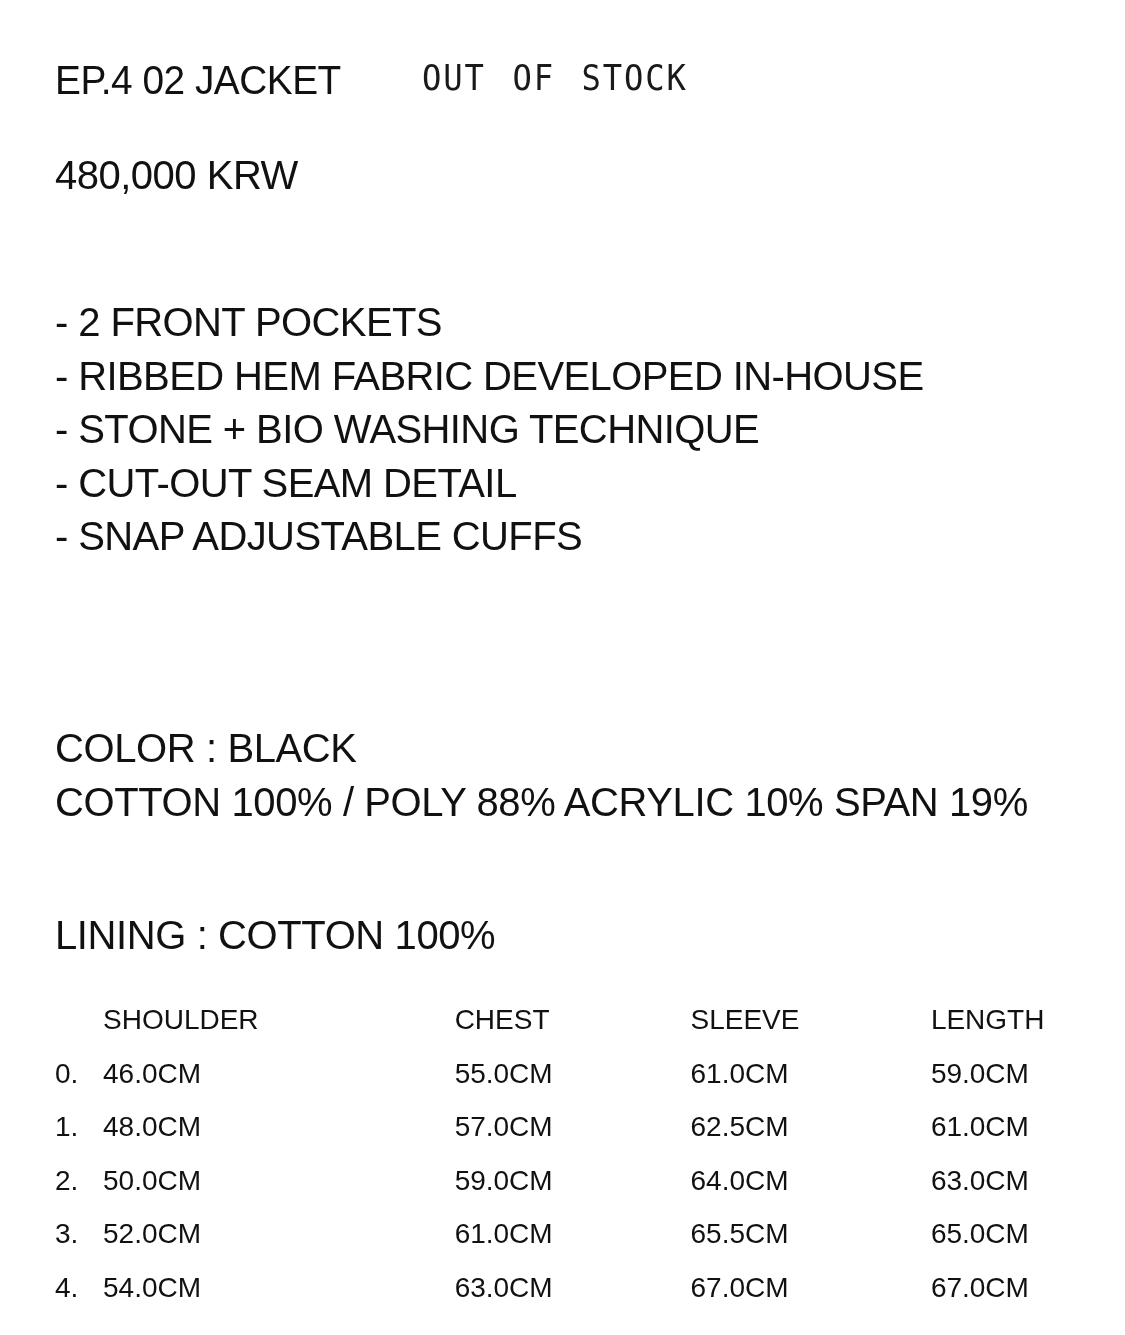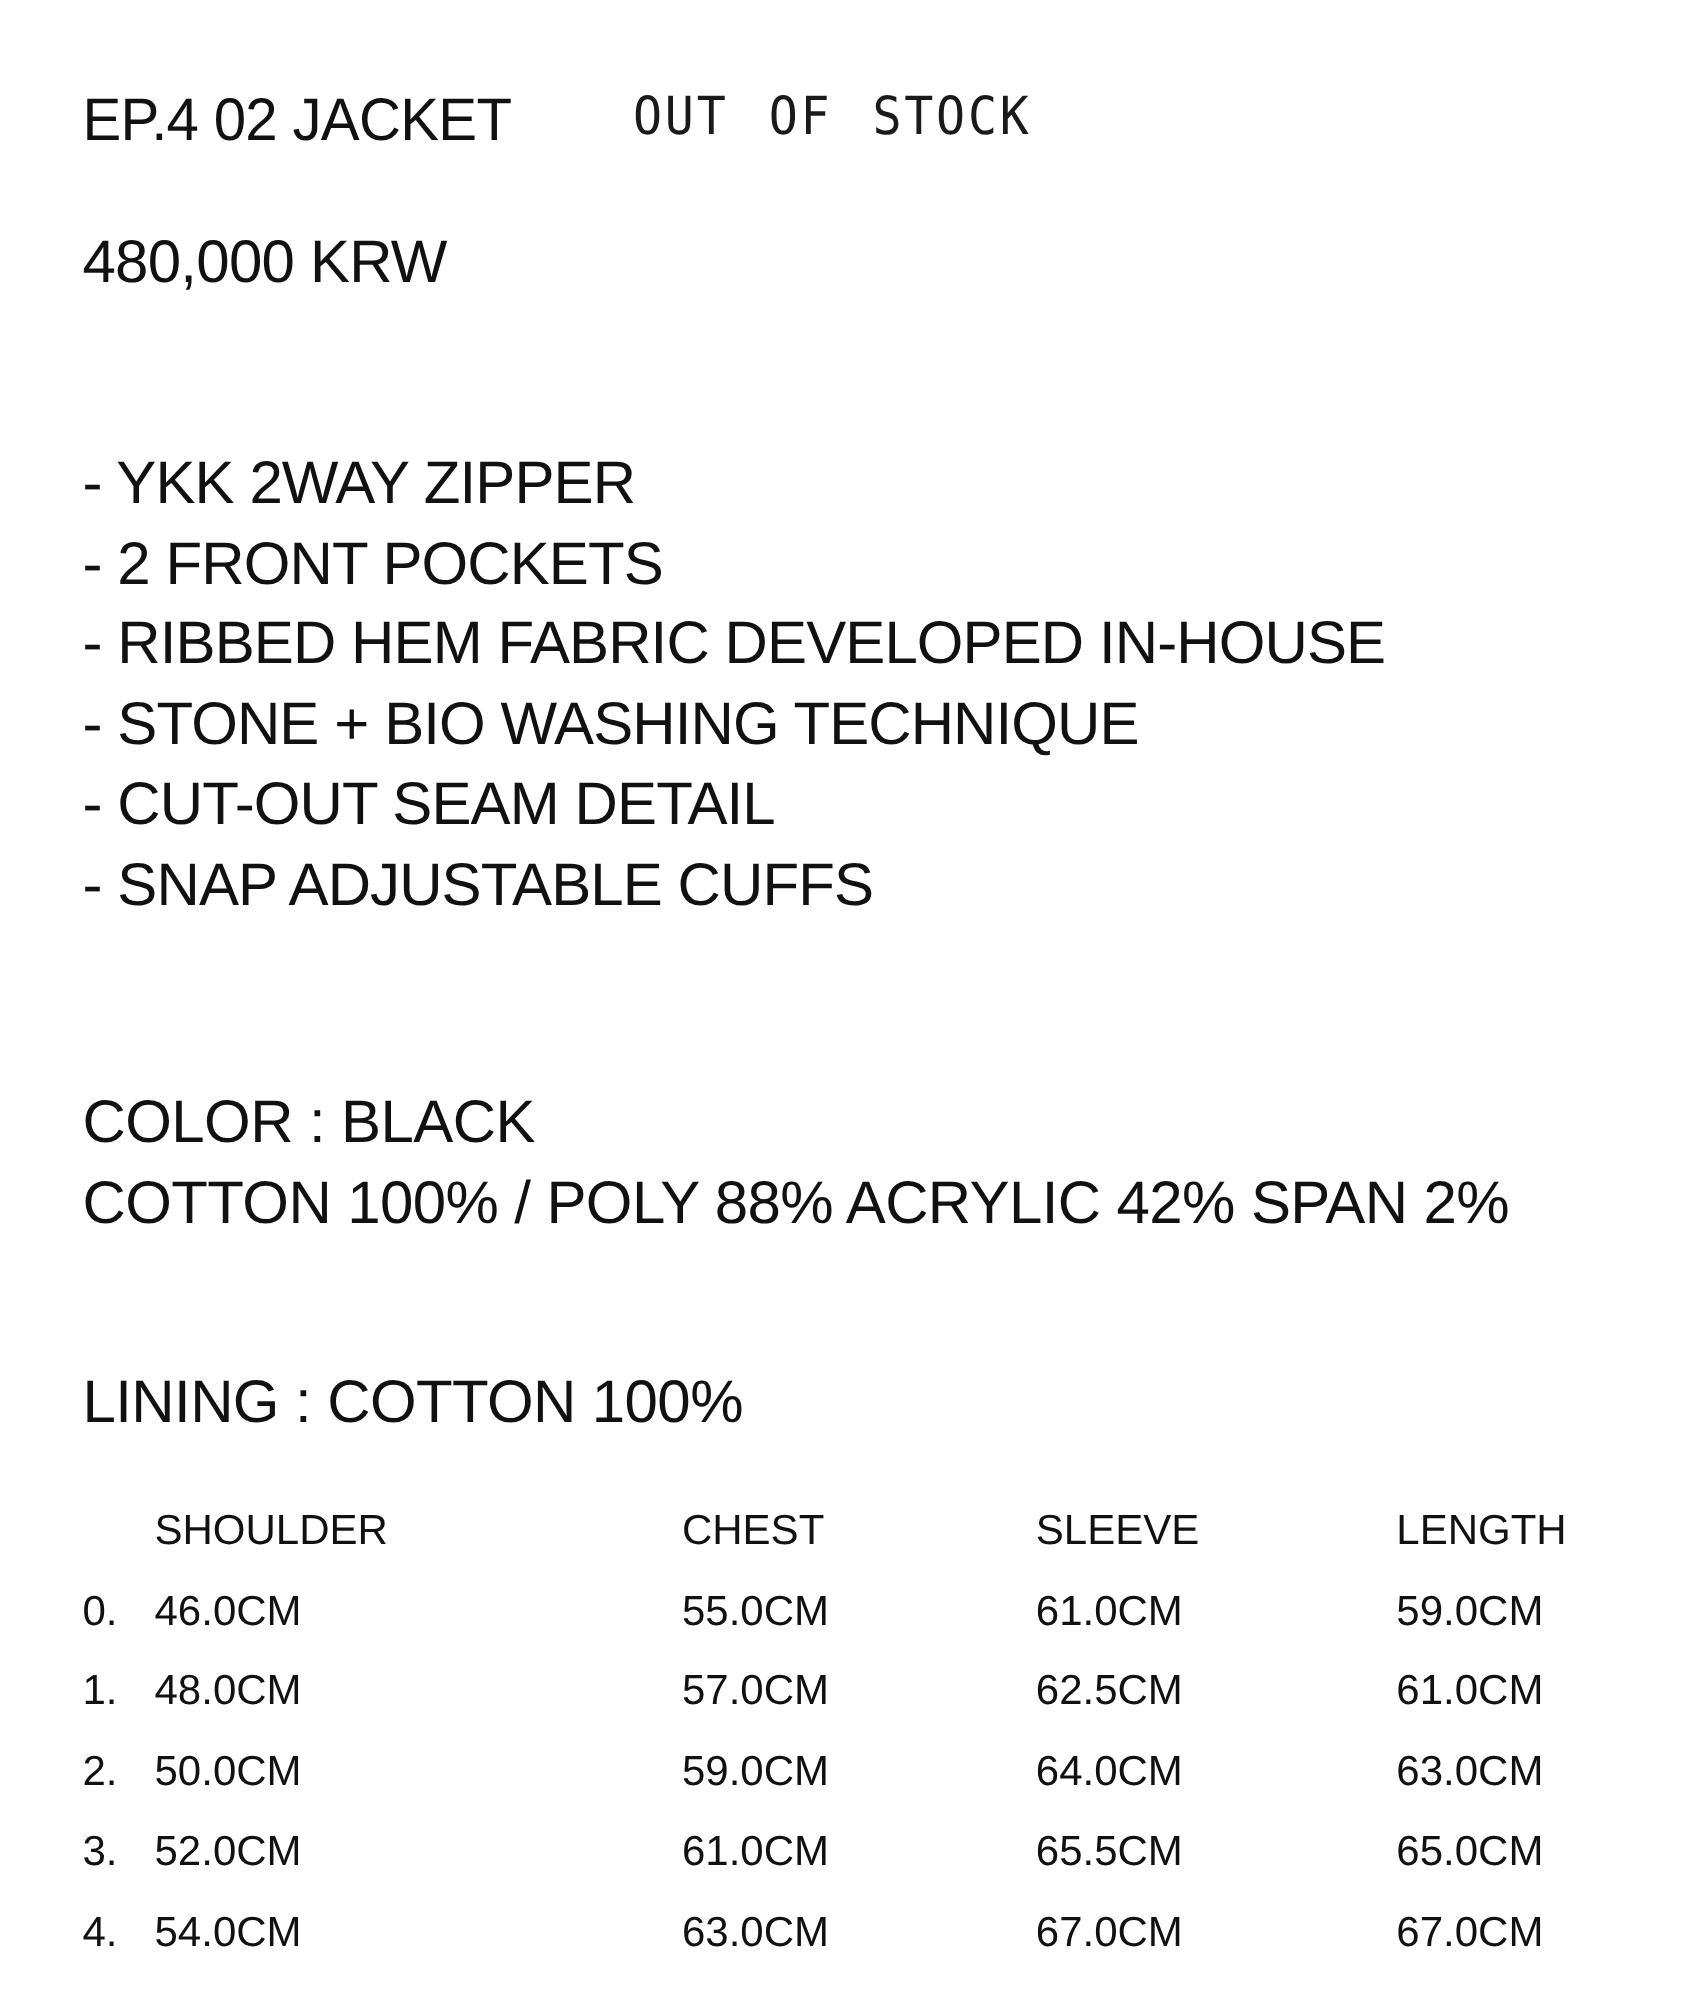--- a/index.html
+++ b/index.html
@@ -81,30 +81,29 @@
     .idx { display: inline-block; width: 48px; }
   </style>
 </head>
 <body>
 
 <div class="abs title">EP.4 02 JACKET</div>
 <div class="abs stock">OUT OF STOCK</div>
 <div class="abs price">480,000 KRW</div>
 
 <ul class="abs features">
-  <li>- YKK 2WAY ZIPPER</li>
   <li>- 2 FRONT POCKETS</li>
   <li>- RIBBED HEM FABRIC DEVELOPED IN-HOUSE</li>
   <li>- STONE + BIO WASHING TECHNIQUE</li>
   <li>- CUT-OUT SEAM DETAIL</li>
   <li>- SNAP ADJUSTABLE CUFFS</li>
 </ul>
 
 <div class="abs spec-line color-line">COLOR : BLACK</div>
-<div class="abs spec-line fabric-line">COTTON 100% / POLY 88% ACRYLIC 42% SPAN 2%</div>
+<div class="abs spec-line fabric-line">COTTON 100% / POLY 88% ACRYLIC 10% SPAN 19%</div>
 <div class="abs spec-line lining-line">LINING : COTTON 100%</div>
 
 <table class="size-table">
   <thead>
     <tr>
       <th class="col-shoulder hdr-shoulder">SHOULDER</th>
       <th class="col-chest">CHEST</th>
       <th class="col-sleeve">SLEEVE</th>
       <th class="col-length">LENGTH</th>
     </tr>

